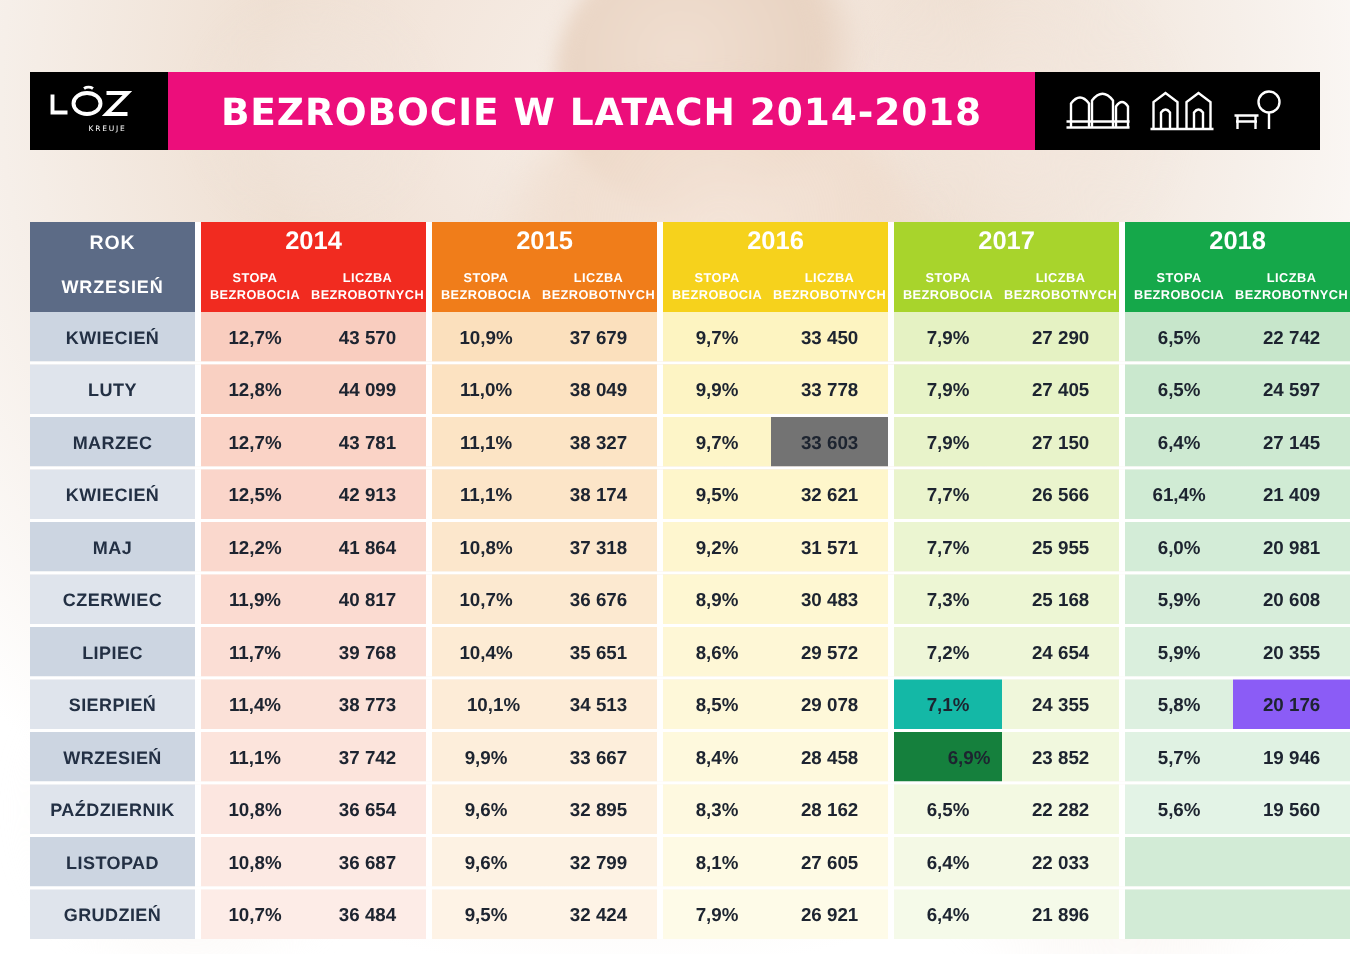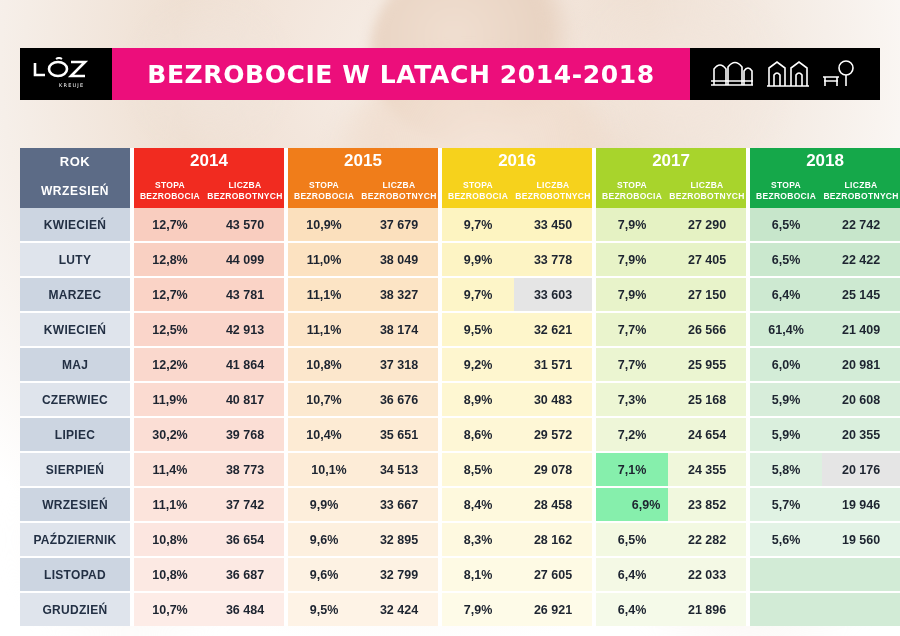--- a/index.html
+++ b/index.html
@@ -289,42 +289,42 @@
           <td class="val-cell" style="background: rgb(252, 226, 193);">11,0%</td>
           <td class="val-cell" style="background: rgb(252, 226, 193);">38 049</td>
           <td class="sep"></td>
           <td class="val-cell" style="background: rgb(253, 244, 196);">9,9%</td>
           <td class="val-cell" style="background: rgb(253, 244, 196);">33 778</td>
           <td class="sep"></td>
           <td class="val-cell" style="background: rgb(231, 243, 199);">7,9%</td>
           <td class="val-cell" style="background: rgb(231, 243, 199);">27 405</td>
           <td class="sep"></td>
           <td class="val-cell" style="background: rgb(202, 232, 206);">6,5%</td>
-          <td class="val-cell" style="background: rgb(202, 232, 206);">22 422</td>
+          <td class="val-cell" style="background: rgb(202, 232, 206);">24 597</td>
         </tr>
         <tr>
           <td class="rowgap" colspan="16"></td>
         </tr>
         <tr>
           <td class="month-cell" style="background: rgb(204, 213, 225);">MARZEC</td>
           <td class="sep"></td>
           <td class="val-cell" style="background: rgb(250, 211, 198);">12,7%</td>
           <td class="val-cell" style="background: rgb(250, 211, 198);">43 781</td>
           <td class="sep"></td>
           <td class="val-cell" style="background: rgb(252, 228, 197);">11,1%</td>
           <td class="val-cell" style="background: rgb(252, 228, 197);">38 327</td>
           <td class="sep"></td>
           <td class="val-cell" style="background: rgb(253, 245, 200);">9,7%</td>
-          <td class="val-cell" style="background: #e5e5e5; margin-top: 30px;">33 603</td>
+          <td class="val-cell" style="background: #737373; margin-top: 30px;">33 603</td>
           <td class="sep"></td>
           <td class="val-cell" style="background: rgb(232, 243, 202);">7,9%</td>
           <td class="val-cell" style="background: rgb(232, 243, 202);">27 150</td>
           <td class="sep"></td>
           <td class="val-cell" style="background: rgb(205, 233, 209);">6,4%</td>
-          <td class="val-cell" style="background: rgb(205, 233, 209);">25 145</td>
+          <td class="val-cell" style="background: rgb(205, 233, 209);">27 145</td>
         </tr>
         <tr>
           <td class="rowgap" colspan="16"></td>
         </tr>
         <tr>
           <td class="month-cell" style="background: rgb(223, 228, 236);">KWIECIEŃ</td>
           <td class="sep"></td>
           <td class="val-cell" style="background: rgb(250, 213, 202);">12,5%</td>
           <td class="val-cell" style="background: rgb(250, 213, 202);">42 913</td>
           <td class="sep"></td>
@@ -381,21 +381,21 @@
           <td class="sep"></td>
           <td class="val-cell" style="background: rgb(215, 237, 218);">5,9%</td>
           <td class="val-cell" style="background: rgb(215, 237, 218);">20 608</td>
         </tr>
         <tr>
           <td class="rowgap" colspan="16"></td>
         </tr>
         <tr>
           <td class="month-cell" style="background: rgb(204, 213, 225);">LIPIEC</td>
           <td class="sep"></td>
-          <td class="val-cell" style="background: rgb(251, 222, 213);">30,2%</td>
+          <td class="val-cell" style="background: rgb(251, 222, 213);">11,7%</td>
           <td class="val-cell" style="background: rgb(251, 222, 213);">39 768</td>
           <td class="sep"></td>
           <td class="val-cell" style="background: rgb(253, 235, 212);">10,4%</td>
           <td class="val-cell" style="background: rgb(253, 235, 212);">35 651</td>
           <td class="sep"></td>
           <td class="val-cell" style="background: rgb(254, 247, 214);">8,6%</td>
           <td class="val-cell" style="background: rgb(254, 247, 214);">29 572</td>
           <td class="sep"></td>
           <td class="val-cell" style="background: rgb(238, 246, 216);">7,2%</td>
           <td class="val-cell" style="background: rgb(238, 246, 216);">24 654</td>
@@ -411,42 +411,42 @@
           <td class="sep"></td>
           <td class="val-cell" style="background: rgb(251, 225, 216);">11,4%</td>
           <td class="val-cell" style="background: rgb(251, 225, 216);">38 773</td>
           <td class="sep"></td>
           <td class="val-cell" style="background: rgb(253, 236, 215); padding-left: 10px;">10,1%</td>
           <td class="val-cell" style="background: rgb(253, 236, 215);">34 513</td>
           <td class="sep"></td>
           <td class="val-cell" style="background: rgb(254, 248, 217);">8,5%</td>
           <td class="val-cell" style="background: rgb(254, 248, 217);">29 078</td>
           <td class="sep"></td>
-          <td class="val-cell" style="background: #86efac;">7,1%</td>
+          <td class="val-cell" style="background: #14b8a6;">7,1%</td>
           <td class="val-cell" style="background: rgb(240, 247, 219);">24 355</td>
           <td class="sep"></td>
           <td class="val-cell" style="background: rgb(221, 240, 224);">5,8%</td>
-          <td class="val-cell" style="background: #e5e5e5;">20 176</td>
+          <td class="val-cell" style="background: #8b5cf6;">20 176</td>
         </tr>
         <tr>
           <td class="rowgap" colspan="16"></td>
         </tr>
         <tr>
           <td class="month-cell" style="background: rgb(204, 213, 225);">WRZESIEŃ</td>
           <td class="sep"></td>
           <td class="val-cell" style="background: rgb(252, 228, 220);">11,1%</td>
           <td class="val-cell" style="background: rgb(252, 228, 220);">37 742</td>
           <td class="sep"></td>
           <td class="val-cell" style="background: rgb(253, 238, 219);">9,9%</td>
           <td class="val-cell" style="background: rgb(253, 238, 219);">33 667</td>
           <td class="sep"></td>
           <td class="val-cell" style="background: rgb(254, 249, 221);">8,4%</td>
           <td class="val-cell" style="background: rgb(254, 249, 221);">28 458</td>
           <td class="sep"></td>
-          <td class="val-cell" style="background: #86efac; padding-left: 28px;">6,9%</td>
+          <td class="val-cell" style="background: #15803d; padding-left: 28px;">6,9%</td>
           <td class="val-cell" style="background: rgb(241, 248, 222);">23 852</td>
           <td class="sep"></td>
           <td class="val-cell" style="background: rgb(224, 242, 227);">5,7%</td>
           <td class="val-cell" style="background: rgb(224, 242, 227);">19 946</td>
         </tr>
         <tr>
           <td class="rowgap" colspan="16"></td>
         </tr>
         <tr>
           <td class="month-cell" style="background: rgb(223, 228, 236);">PAŹDZIERNIK</td>

